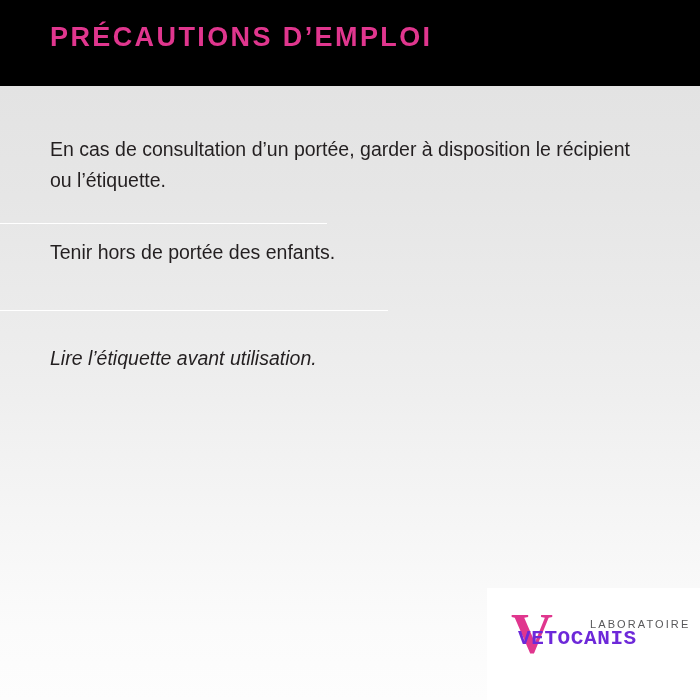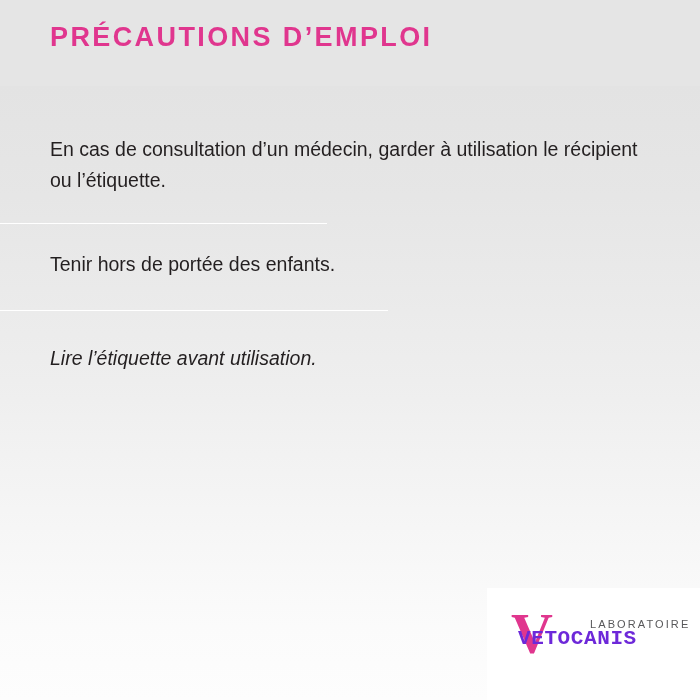--- a/index.html
+++ b/index.html
@@ -19,21 +19,21 @@
     height: 700px;
     background: #ffffff;
     box-sizing: border-box;
   }
   .header-band {
     position: absolute;
     left: 0;
     top: 0;
     width: 700px;
     height: 86px;
-    background: #e5e5e5;
+    background: #000000;
   }
   .title {
     position: absolute;
     left: 50px;
     top: 22px;
     font-size: 27px;
     font-weight: bold;
     letter-spacing: 2.4px;
     color: #e0368e;
     font-family: "Liberation Sans", sans-serif;
@@ -57,21 +57,21 @@
   .para {
     position: absolute;
     left: 50px;
     width: 600px;
     color: #231f20;
     font-size: 19.5px;
     line-height: 31px;
     font-family: "Liberation Sans", sans-serif;
   }
   .para-0 { top: 48px; }
-  .para-1 { top: 163px; }
+  .para-1 { top: 151px; }
   .para-2 { top: 257px; font-style: italic; }
   .rule {
     position: absolute;
     height: 1px;
     background: #ffffff;
     left: 0;
   }
   .rule-0 { top: 137px; width: 327px; }
   .rule-1 { top: 224px; width: 388px; }
   .logo {
@@ -127,21 +127,21 @@
   <div class="header-band">
     <div class="title">PRÉCAUTIONS D’EMPLOI</div>
   </div>
 
   <div class="body-band"></div>
 
   <div class="content">
     <div class="rule rule-0"></div>
     <div class="rule rule-1"></div>
 
-    <div class="para para-0">En cas de consultation d’un médecin, garder à utilisation le récipient ou l’étiquette.</div>
+    <div class="para para-0">En cas de consultation d’un portée, garder à disposition le récipient ou l’étiquette.</div>
     <div class="para para-1">Tenir hors de portée des enfants.</div>
     <div class="para para-2">Lire l’étiquette avant utilisation.</div>
   </div>
 
   <div class="logo">
     <div class="logo-inner">
       <div class="logo-v">V</div>
       <div class="logo-lab">LABORATOIRE</div>
       <div class="logo-name">VETOCANIS</div>
     </div>

